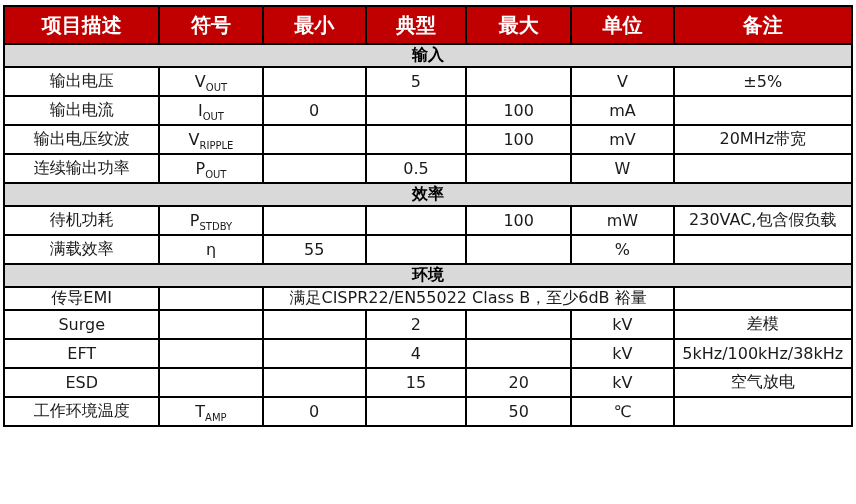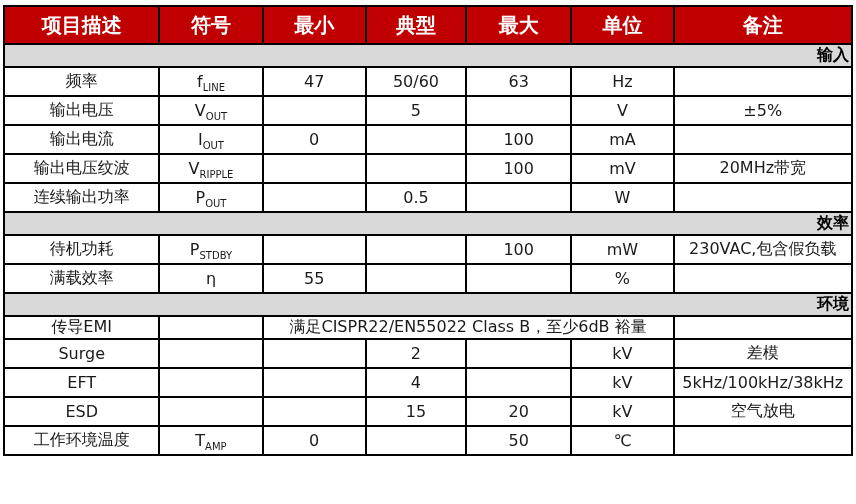--- a/index.html
+++ b/index.html
@@ -29,21 +29,21 @@
   }
   thead th {
     background: var(--header-bg, #c00000);
     color: var(--header-text, #ffffff);
     font-size: 20px;
     font-weight: bold;
     height: 36px;
   }
   tr.section td {
     background: var(--section-bg, #d9d9d9);
-    text-align: right;
+    text-align: center;
     font-weight: bold;
     font-size: 16px;
     height: 18px;
   }
   tbody tr.spec-row td {
     font-size: 16px;
     height: 27px;
     background: #ffffff;
     color: #1a1a1a;
   }
@@ -73,29 +73,20 @@
       <th>最小</th>
       <th>典型</th>
       <th>最大</th>
       <th>单位</th>
       <th>备注</th>
     </tr>
   </thead>
   <tbody>
       <tr class="section">
         <td colspan="7">输入</td>
-      </tr>
-      <tr class="spec-row">
-        <td>频率</td>
-        <td>f<sub>LINE</sub></td>
-        <td>47</td>
-        <td>50/60</td>
-        <td>63</td>
-        <td>Hz</td>
-        <td></td>
       </tr>
       <tr class="spec-row">
         <td>输出电压</td>
         <td>V<sub>OUT</sub></td>
         <td></td>
         <td>5</td>
         <td></td>
         <td>V</td>
         <td>±5%</td>
       </tr>

